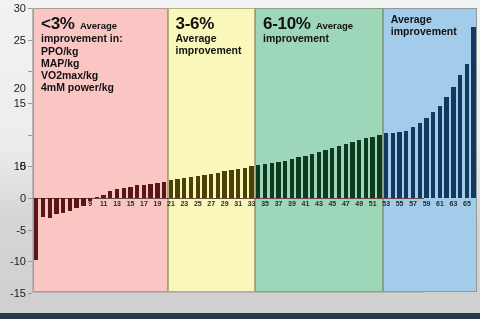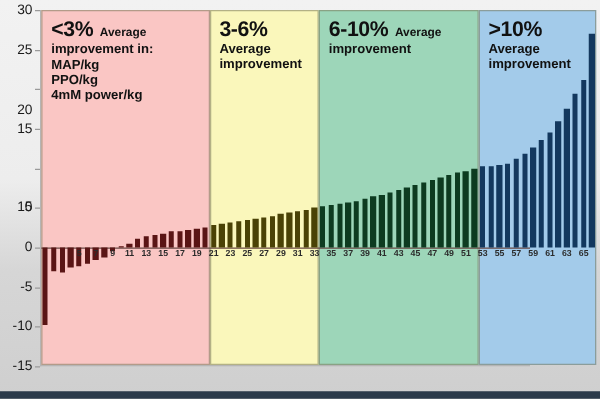--- a/index.html
+++ b/index.html
@@ -120,42 +120,42 @@
       <div class="ytickmark" style="top: 0px;"></div>
     </div>
 
   <div id="plot">
     <div id="bands">
         <div class="band" style="left: 0px; width: 134.545px; background: rgb(250, 198, 196);">
           <div class="band-label">
             <div><span class="band-pct">&lt;3%</span><span class="band-sub-inline">&nbsp;&nbsp;Average</span></div>
             <div class="band-sub">improvement in:</div>
             <div class="band-list">
+              <div>PPO/kg</div>
               <div>MAP/kg</div>
-              <div>PPO/kg</div>
+              <div>VO2max/kg</div>
               <div>4mM power/kg</div>
             </div>
           </div>
         </div>
         <div class="band" style="left: 134.545px; width: 87.4545px; background: rgb(250, 247, 187);">
           <div class="band-label">
             <div><span class="band-pct">3-6%</span></div>
             <div class="band-sub">Average</div>
             <div class="band-sub">improvement</div>
           </div>
         </div>
         <div class="band" style="left: 222px; width: 127.818px; background: rgb(157, 214, 185);">
           <div class="band-label">
             <div><span class="band-pct">6-10%</span><span class="band-sub-inline">&nbsp;&nbsp;Average</span></div>
             <div class="band-sub">improvement</div>
           </div>
         </div>
         <div class="band" style="left: 349.818px; width: 94.1818px; background: rgb(163, 203, 234);">
           <div class="band-label">
-            <div><span class="band-pct">&gt;10%</span></div>
             <div class="band-sub">Average</div>
             <div class="band-sub">improvement</div>
           </div>
         </div>
       </div>
     <div id="zeroline" style="top: 190px;"></div>
     <div id="bars">
         <div class="bar" style="left: 1.1px; width: 4.32727px; top: 190px; height: 62.0667px; bottom: auto; background: rgb(90, 21, 21);"></div>
         <div class="bar" style="left: 7.82727px; width: 4.32727px; top: 190px; height: 19px; bottom: auto; background: rgb(90, 21, 21);"></div>
         <div class="bar" style="left: 14.5545px; width: 4.32727px; top: 190px; height: 20.2667px; bottom: auto; background: rgb(90, 21, 21);"></div>

